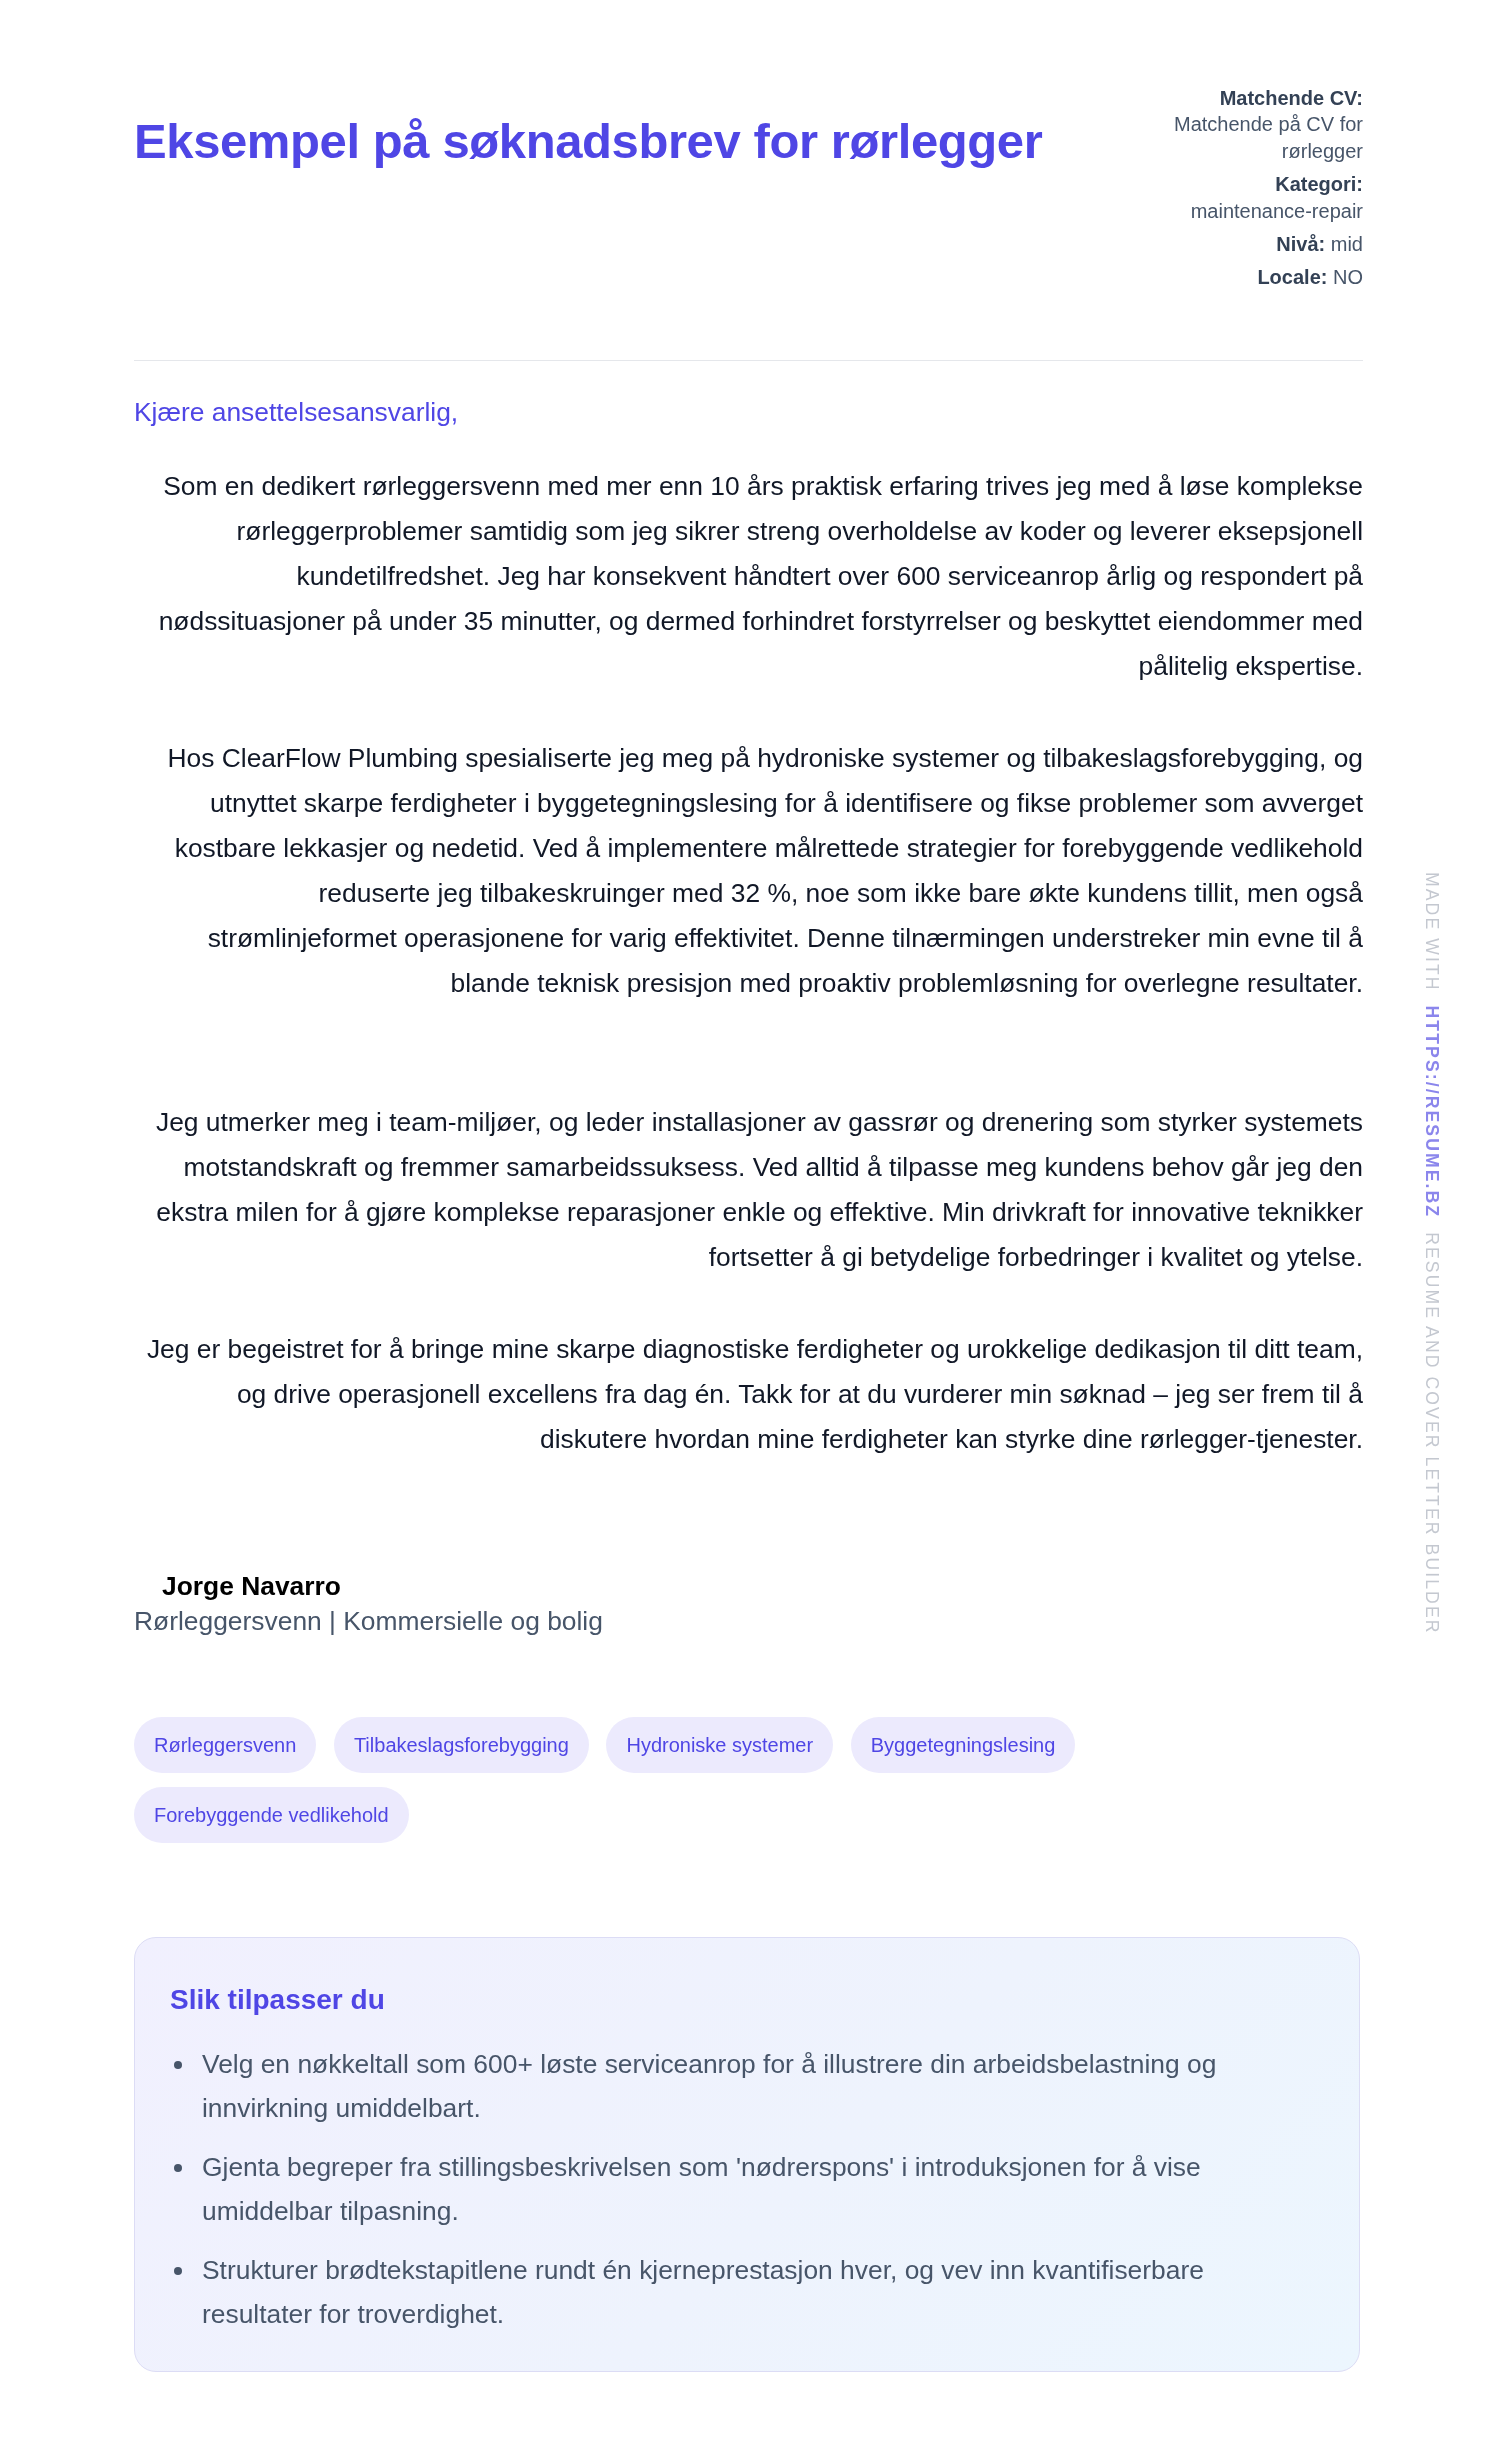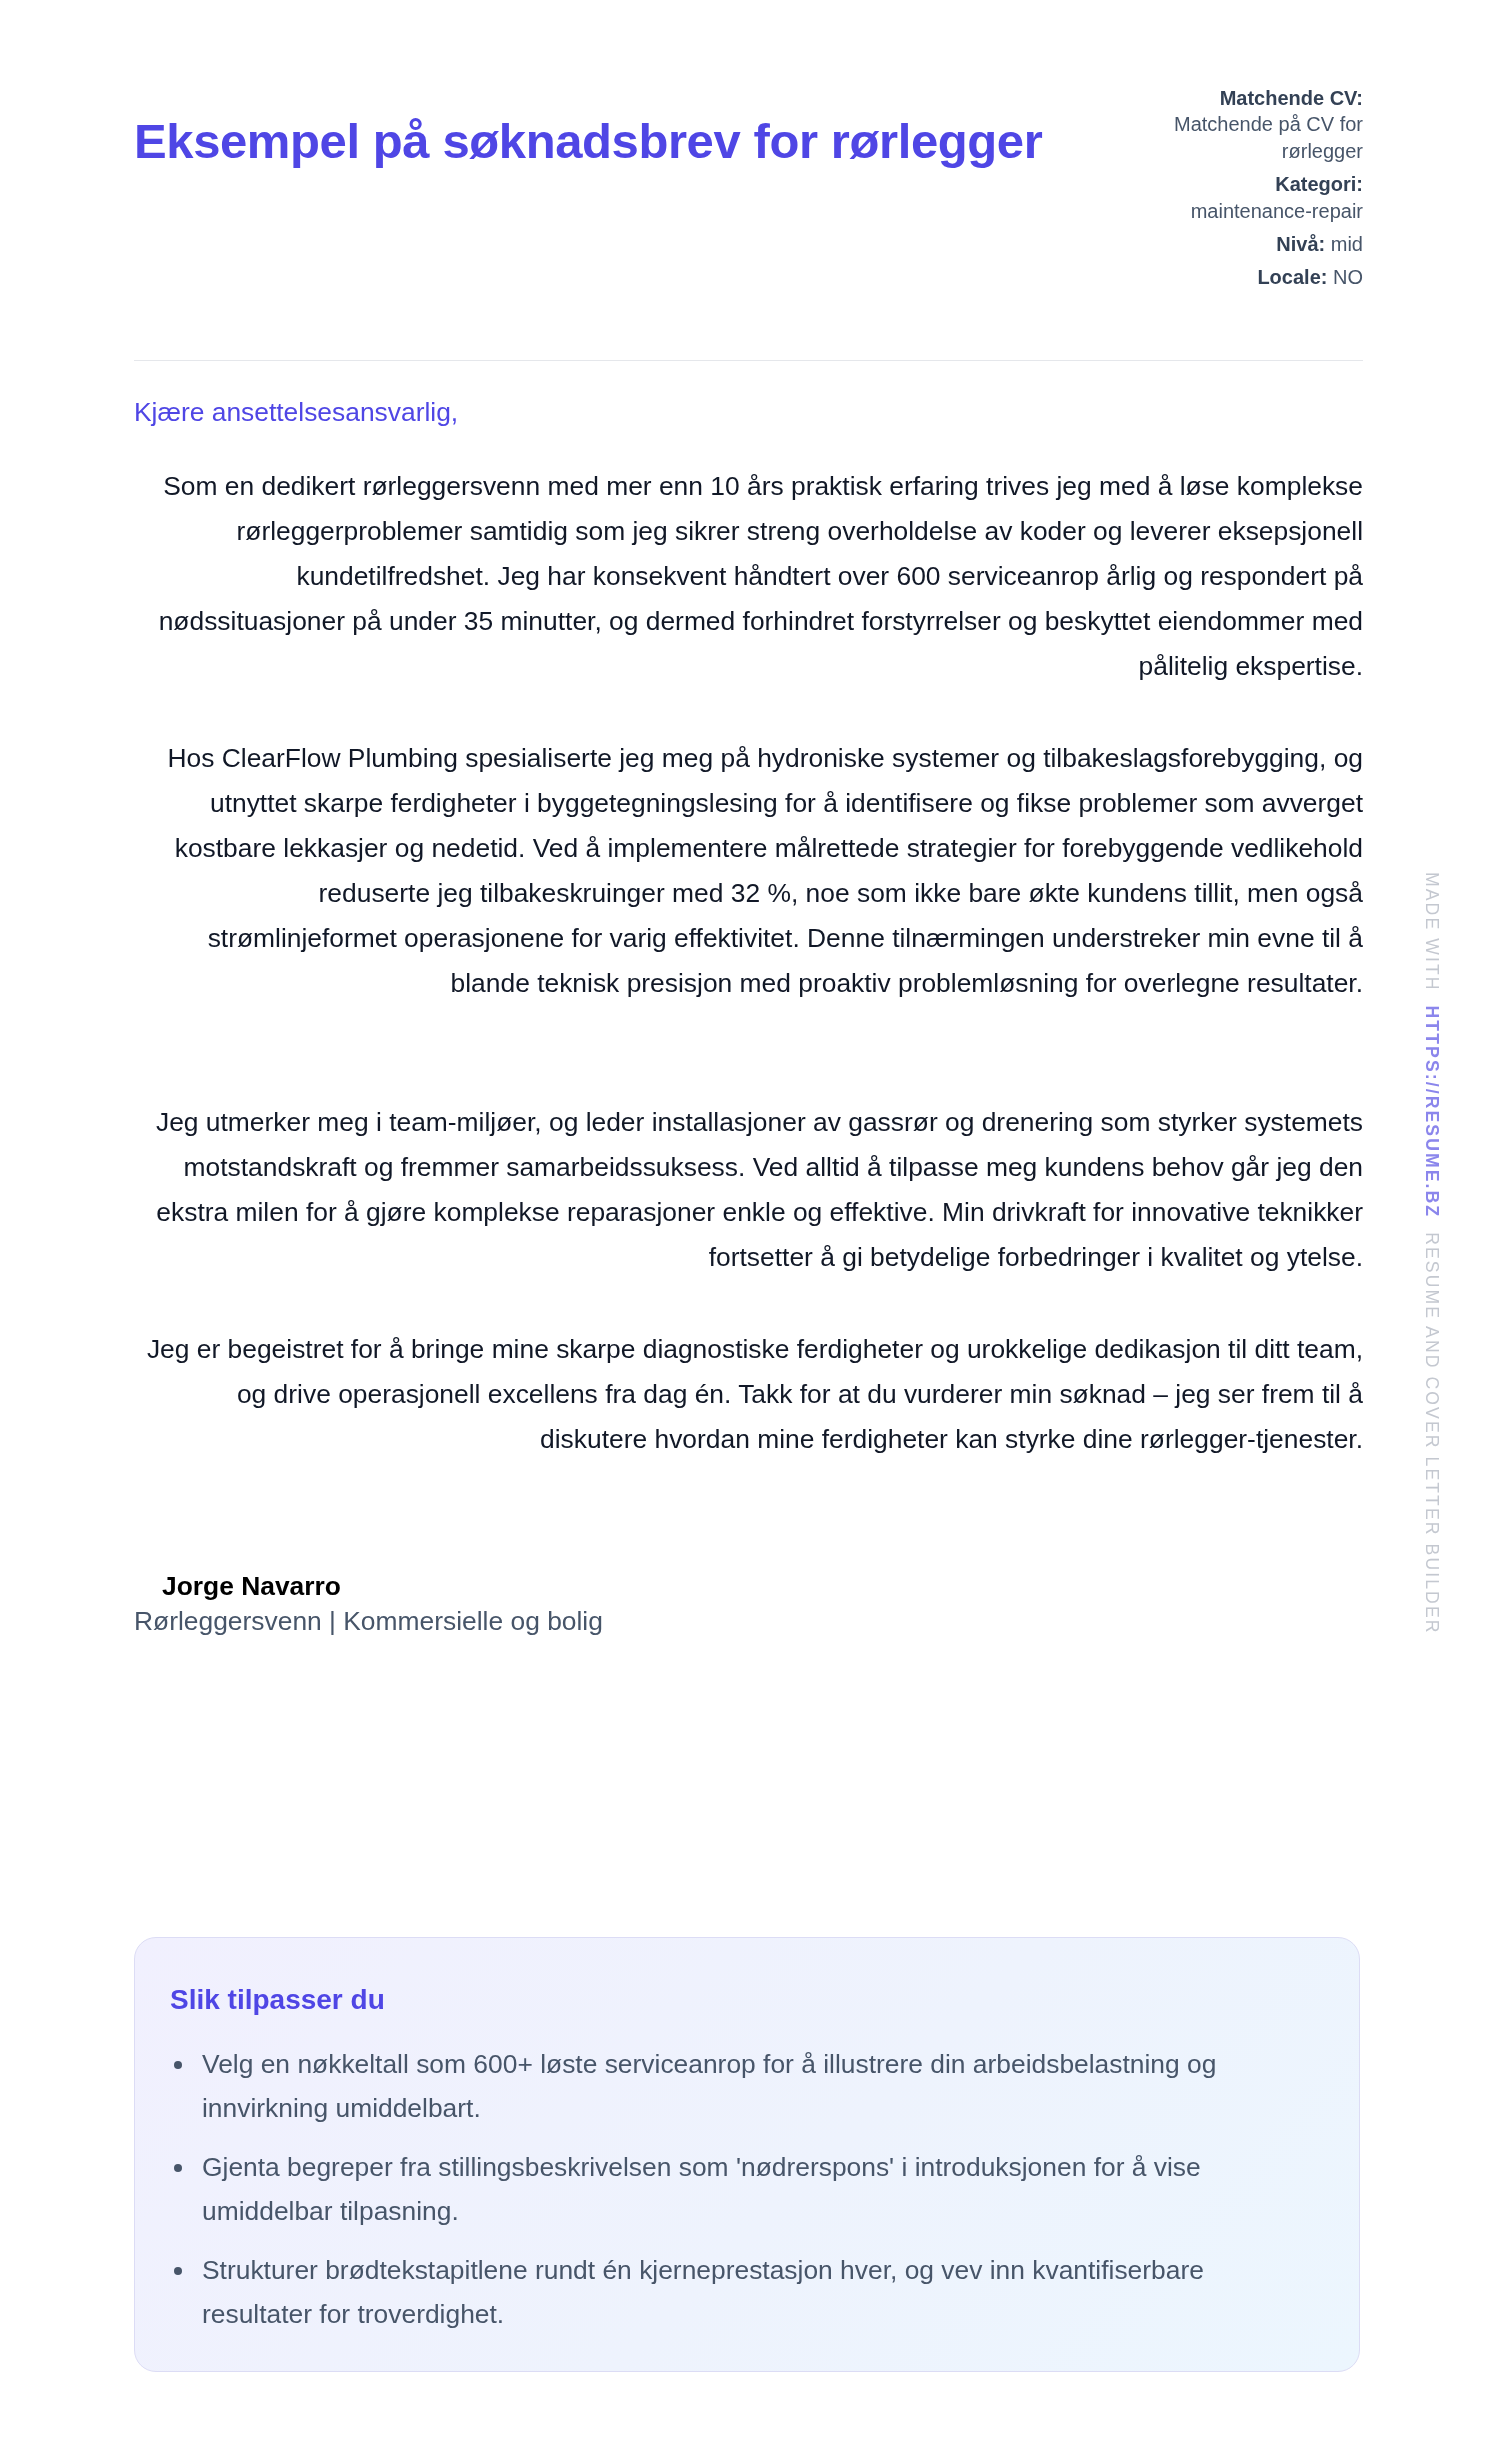--- a/index.html
+++ b/index.html
@@ -230,20 +230,27 @@
   <p class="greeting">Kjære ansettelsesansvarlig,</p>
 
   <p class="body-text p1">Som en dedikert rørleggersvenn med mer enn 10 års praktisk erfaring trives jeg med å løse komplekse rørleggerproblemer samtidig som jeg sikrer streng overholdelse av koder og leverer eksepsjonell kundetilfredshet. Jeg har konsekvent håndtert over 600 serviceanrop årlig og respondert på nødssituasjoner på under 35 minutter, og dermed forhindret forstyrrelser og beskyttet eiendommer med pålitelig ekspertise.</p>
   <p class="body-text p2">Hos ClearFlow Plumbing spesialiserte jeg meg på hydroniske systemer og tilbakeslagsforebygging, og utnyttet skarpe ferdigheter i byggetegningslesing for å identifisere og fikse problemer som avverget kostbare lekkasjer og nedetid. Ved å implementere målrettede strategier for forebyggende vedlikehold reduserte jeg tilbakeskruinger med 32 %, noe som ikke bare økte kundens tillit, men også strømlinjeformet operasjonene for varig effektivitet. Denne tilnærmingen understreker min evne til å blande teknisk presisjon med proaktiv problemløsning for overlegne resultater.</p>
   <p class="body-text p3">Jeg utmerker meg i team-miljøer, og leder installasjoner av gassrør og drenering som styrker systemets motstandskraft og fremmer samarbeidssuksess. Ved alltid å tilpasse meg kundens behov går jeg den ekstra milen for å gjøre komplekse reparasjoner enkle og effektive. Min drivkraft for innovative teknikker fortsetter å gi betydelige forbedringer i kvalitet og ytelse.</p>
   <p class="body-text p4">Jeg er begeistret for å bringe mine skarpe diagnostiske ferdigheter og urokkelige dedikasjon til ditt team, og drive operasjonell excellens fra dag én. Takk for at du vurderer min søknad – jeg ser frem til å diskutere hvordan mine ferdigheter kan styrke dine rørlegger-tjenester.</p>
 
   <p class="sig-name">Jorge Navarro</p>
   <p class="sig-title">Rørleggersvenn | Kommersielle og bolig</p>
 
+  <div class="tags">
+    <span class="tag">Rørleggersvenn</span>
+    <span class="tag">Tilbakeslagsforebygging</span>
+    <span class="tag">Hydroniske systemer</span>
+    <span class="tag">Byggetegningslesing</span>
+    <span class="tag">Forebyggende vedlikehold</span>
+  </div>
 
   <section class="tips">
     <h2 class="tips-title">Slik tilpasser du</h2>
     <ul class="tips-list">
       <li>
         <span class="bullet"></span>
         <span>Velg en nøkkeltall som 600+ løste serviceanrop for å illustrere din arbeidsbelastning og innvirkning umiddelbart.</span>
       </li>
       <li>
         <span class="bullet"></span>

